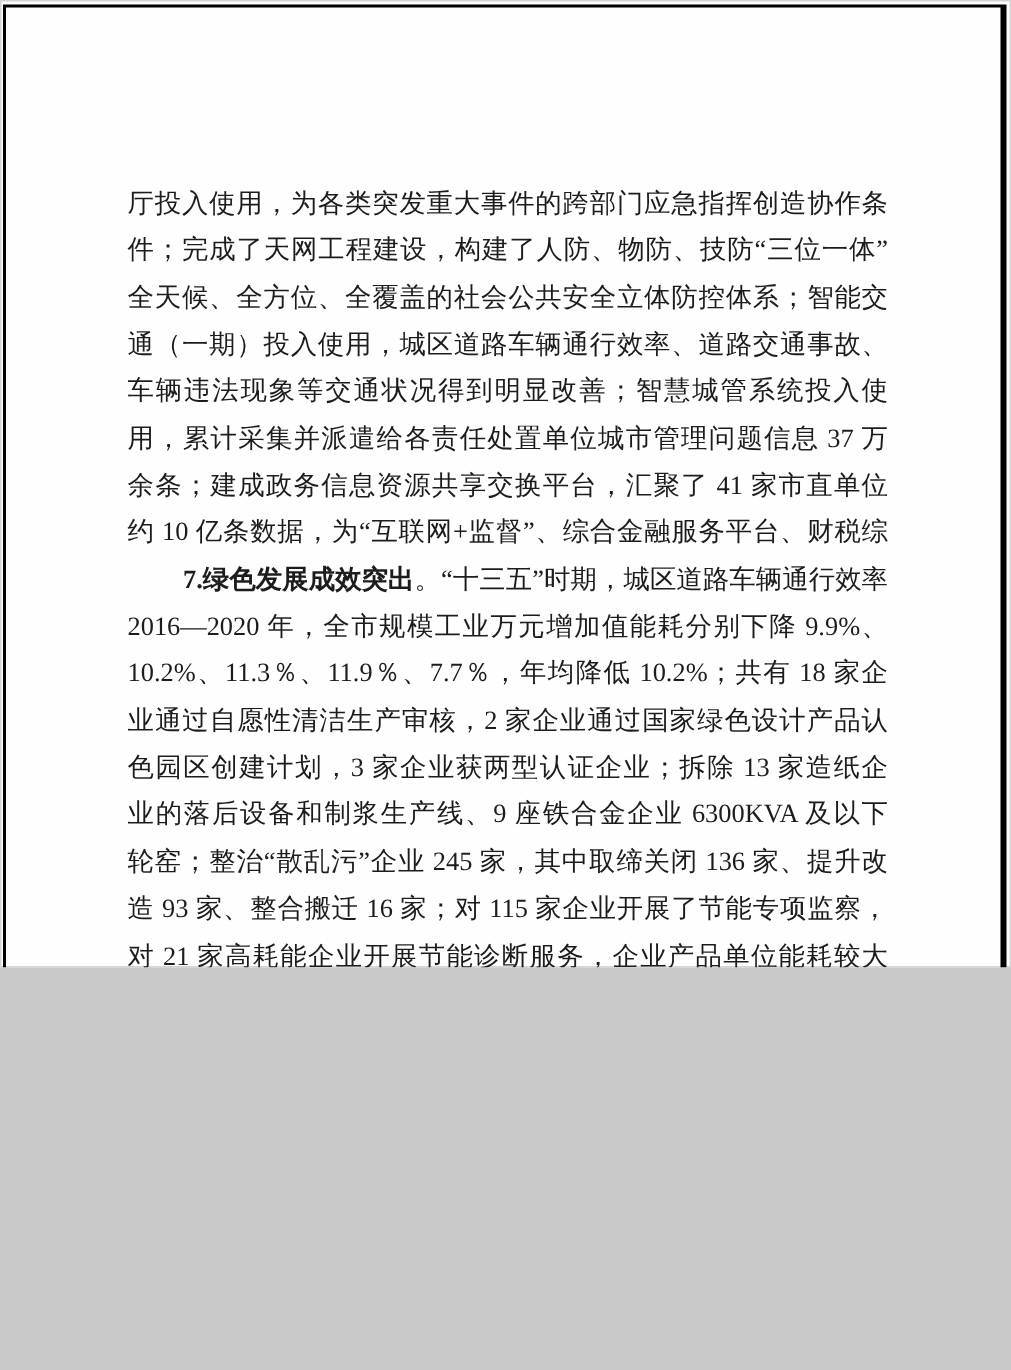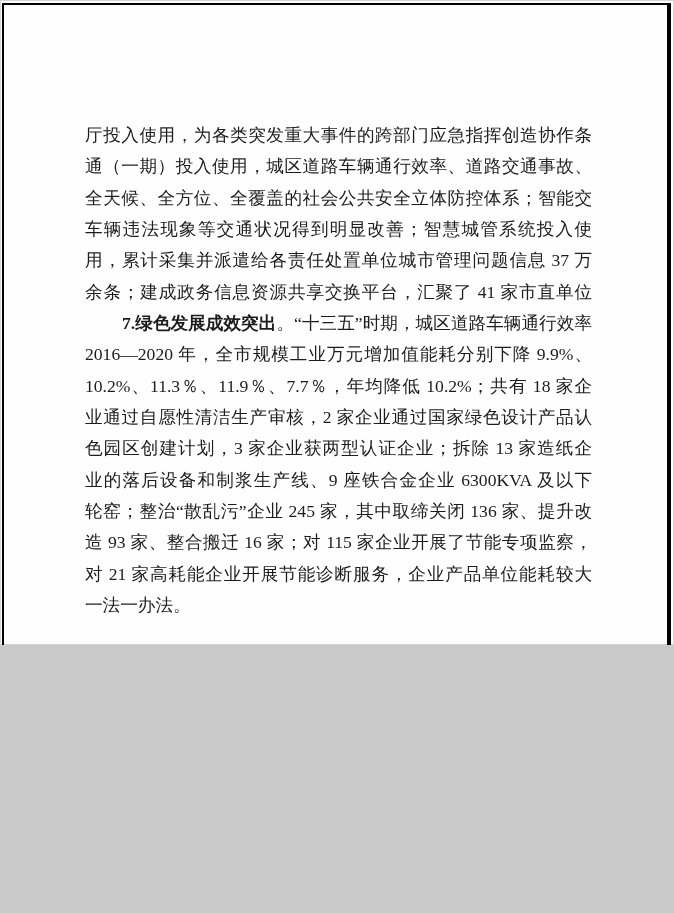--- a/index.html
+++ b/index.html
@@ -62,25 +62,27 @@
   }
 </style>
 </head>
 <body>
 
 <div class="page">
   <div class="frame"></div>
 
   <div class="textblock">
     <div class="jl">厅投入使用，为各类突发重大事件的跨部门应急指挥创造协作条</div>
+    <div class="jl">件；完成了天网工程建设，构建了人防、物防、技防“三位一体”</div>
+    <div class="jl">全天候、全方位、全覆盖的社会公共安全立体防控体系；智能交</div>
     <div class="jl">通（一期）投入使用，城区道路车辆通行效率、道路交通事故、</div>
-    <div class="jl">全天候、全方位、全覆盖的社会公共安全立体防控体系；智能交</div>
     <div class="jl">车辆违法现象等交通状况得到明显改善；智慧城管系统投入使</div>
     <div class="jl">用，累计采集并派遣给各责任处置单位城市管理问题信息 37 万</div>
     <div class="jl">余条；建成政务信息资源共享交换平台，汇聚了 41 家市直单位</div>
+    <div class="jl">约 10 亿条数据，为“互联网+监督”、综合金融服务平台、财税综</div>
 
     <div class="jl indent"><span class="bold">7.绿色发展成效突出</span><span>。“十三五”时期，城区道路车辆通行效率</span></div>
 
     <div class="jl">2016—2020 年，全市规模工业万元增加值能耗分别下降 9.9%、</div>
     <div class="jl">10.2%、11.3％、11.9％、7.7％，年均降低 10.2%；共有 18 家企</div>
     <div class="jl">业通过自愿性清洁生产审核，2 家企业通过国家绿色设计产品认</div>
     <div class="jl">色园区创建计划，3 家企业获两型认证企业；拆除 13 家造纸企</div>
     <div class="jl">业的落后设备和制浆生产线、9 座铁合金企业 6300KVA 及以下</div>
     <div class="jl">轮窑；整治“散乱污”企业 245 家，其中取缔关闭 136 家、提升改</div>
     <div class="jl">造 93 家、整合搬迁 16 家；对 115 家企业开展了节能专项监察，</div>

